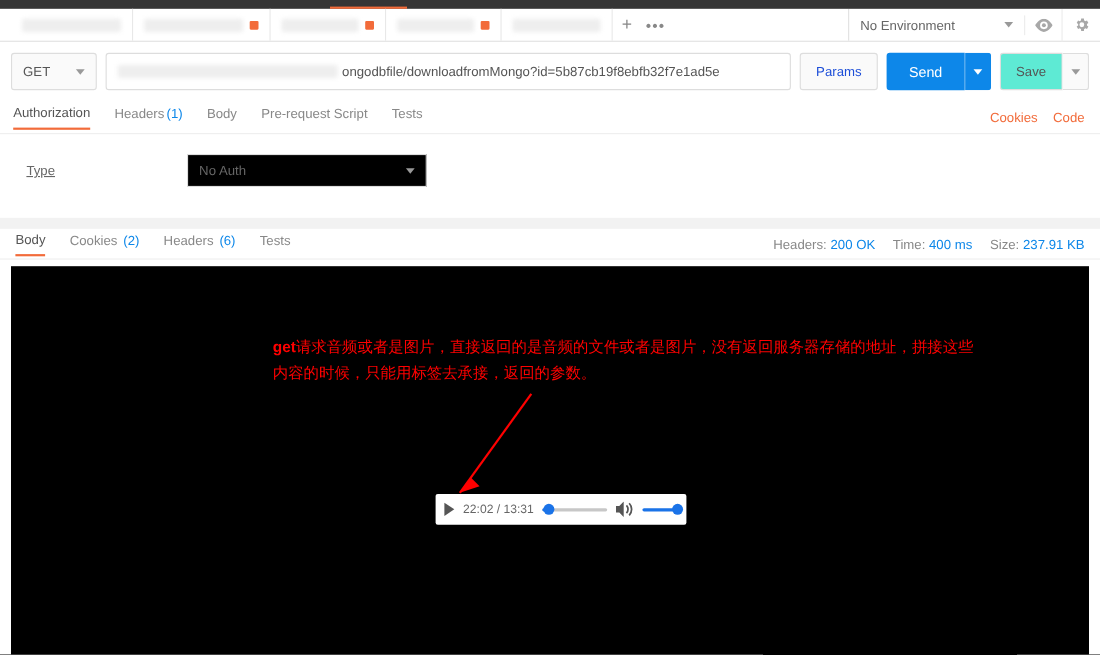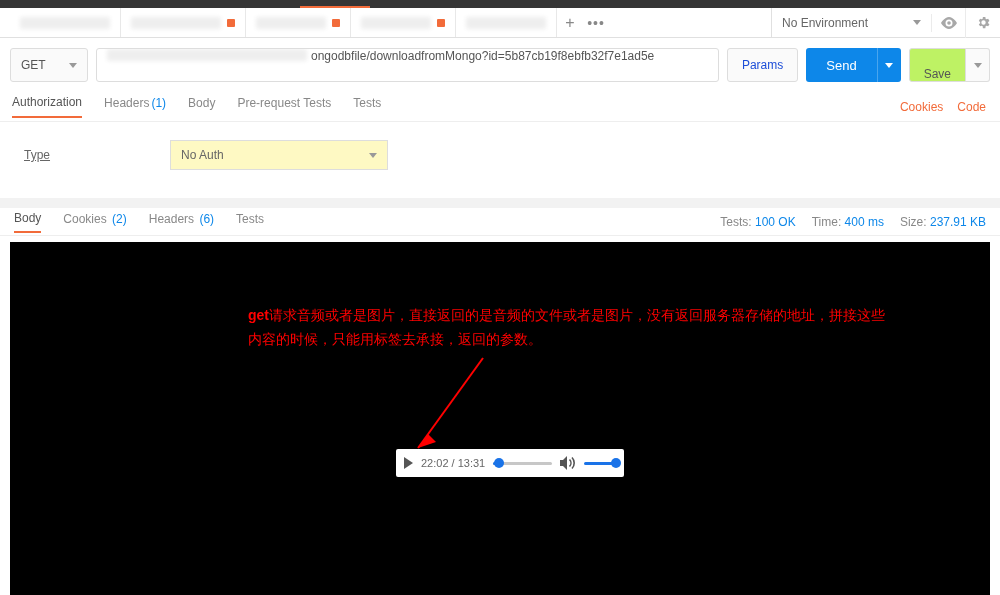--- a/index.html
+++ b/index.html
@@ -14,40 +14,40 @@
   .tab .blur { width: 90px; height: 12px; background: #eee; filter: blur(2px); border-radius: 2px; }
   .dot-orange { width: 8px; height: 8px; background: #f26b3a; border-radius: 1px; }
   .tab-add { display: flex; align-items: center; justify-content: center; width: 26px; color: #888; font-size: 16px; cursor: pointer; }
   .tab-more { display: flex; align-items: center; justify-content: center; width: 26px; color: #888; font-size: 14px; cursor: pointer; letter-spacing: 1px; }
   .env-area { display: flex; align-items: center; border-left: 1px solid #e0e0e0; }
   .env-select { display: flex; align-items: center; justify-content: space-between; width: 160px; height: 18px; padding: 0 10px; color: #666; cursor: pointer; border-right: 1px solid #ebebeb; }
   .env-btn { width: 34px; height: 30px; display: flex; align-items: center; justify-content: center; border-right: 1px solid #ebebeb; color: #888; cursor: pointer; }
   
   .req-row { display: flex; gap: 8px; padding: 10px; align-items: center; }
   .method-sel { display: flex; align-items: center; justify-content: space-between; width: 78px; height: 34px; border: 1px solid #ddd; border-radius: 3px; padding: 0 10px; background: #fafafa; color: #555; cursor: pointer; }
-  .url-input { flex: 1; height: 34px; border: 1px solid #ddd; border-radius: 3px; padding: 0 10px; color: #555; display: flex; overflow: hidden; }
+  .url-input { flex: 1; height: 34px; border: 1px solid #ddd; border-radius: 3px; padding: 0 10px; color: #555; display: flex; align-items: center; overflow: hidden; }
   .url-blur { width: 200px; height: 12px; background: #eee; filter: blur(2px); border-radius: 2px; margin-right: 4px; }
   .params-btn { height: 34px; border: 1px solid #ddd; border-radius: 3px; padding: 0 14px; background: #fafafa; color: #1d4ed8; display: flex; align-items: center; cursor: pointer; }
   .send-group { display: flex; }
   .send-btn { height: 34px; border: none; background: #0d87e9; color: #fff; padding: 0 20px; border-radius: 3px 0 0 3px; font-size: 13px; cursor: pointer; }
   .send-drop { height: 34px; width: 24px; background: #0d87e9; border: none; border-left: 1px solid rgba(255,255,255,.25); border-radius: 0 3px 3px 0; color: #fff; display: flex; align-items: center; justify-content: center; cursor: pointer; }
   .save-group { display: flex; }
-  .save-btn { height: 34px; border: 1px solid #ddd; border-radius: 3px 0 0 3px; padding: 0 14px; background: #bef264; color: #555; display: flex; align-items: flex-end; cursor: pointer; }
+  .save-btn { height: 34px; border: 1px solid #ddd; border-radius: 3px 0 0 3px; padding: 0 14px; background: #5eead4; color: #555; display: flex; align-items: center; cursor: pointer; }
   .save-drop { height: 34px; width: 24px; border: 1px solid #ddd; border-left: none; border-radius: 0 3px 3px 0; background: #fafafa; color: #999; display: flex; align-items: center; justify-content: center; cursor: pointer; }
   
   .subtabs { display: flex; align-items: center; padding: 0 12px; height: 30px; border-bottom: 1px solid #eee; gap: 22px; position: relative; }
   .subtab { color: #888; cursor: pointer; padding-bottom: 7px; text-align: center; }
   .subtab.active { color: #555; border-bottom: 2px solid #f26b3a; }
   .badge { color: #0d87e9; margin-left: 2px; }
   .cookies-code { position: absolute; right: 14px; display: flex; gap: 14px; }
   .cookies-code span { color: #f26b3a; cursor: pointer; }
   
   .auth-area { padding: 18px 24px 28px; display: flex; align-items: center; gap: 120px; border-bottom: 10px solid #f2f2f2; }
   .auth-label { color: #666; text-decoration: underline; }
-  .auth-select { width: 218px; height: 30px; border: 1px solid #ddd; background: #fef9c3; display: flex; align-items: center; justify-content: space-between; padding: 0 10px; color: #666; cursor: pointer; }
+  .auth-select { width: 218px; height: 30px; border: 1px solid #ddd; background: #000000; display: flex; align-items: center; justify-content: space-between; padding: 0 10px; color: #666; cursor: pointer; }
   
   .resp-tabs { display: flex; align-items: center; padding: 0 14px; height: 28px; gap: 22px; border-bottom: 1px solid #eee; position: relative; }
   .resp-tab { color: #888; cursor: pointer; padding-bottom: 6px; }
   .resp-tab.active { color: #555; border-bottom: 2px solid #f26b3a; }
   .resp-meta { position: absolute; right: 14px; display: flex; gap: 16px; color: #888; }
   .resp-meta .v { color: #0d87e9; }
   
   .resp-body { margin: 6px 10px 0; height: 372px; background: #000; position: relative; overflow: hidden; }
   .annotation { position: absolute; left: 238px; top: 62px; right: 24px; color: #f00; font-size: 14px; line-height: 1.7; }
   .annotation .red-bold { color: #f00; font-weight: bold; }
@@ -140,21 +140,21 @@
     <div class="save-drop">
         <span class="chev-down"></span>
       </div>
   </div>
 </div>
 
 <div class="subtabs">
   <div class="subtab active"><span>Authorization</span></div>
   <div class="subtab"><span>Headers</span><span class="badge">(1)</span></div>
   <div class="subtab"><span>Body</span></div>
-  <div class="subtab"><span>Pre-request Tests</span></div>
+  <div class="subtab"><span>Pre-request Script</span></div>
   <div class="subtab"><span>Tests</span></div>
   <div class="cookies-code">
     <span>Cookies</span>
     <span>Code</span>
   </div>
 </div>
 
 <div class="auth-area">
   <div class="auth-label">Type</div>
   <div class="auth-select">
@@ -162,21 +162,21 @@
     <span class="chev-down"></span>
   </div>
 </div>
 
 <div class="resp-tabs">
   <div class="resp-tab active"><span>Body</span></div>
   <div class="resp-tab"><span>Cookies</span> <span class="badge">(2)</span></div>
   <div class="resp-tab"><span>Headers</span> <span class="badge">(6)</span></div>
   <div class="resp-tab"><span>Tests</span></div>
   <div class="resp-meta">
-    <span><span>Tests:</span> <span class="v">100 OK</span></span>
+    <span><span>Headers:</span> <span class="v">200 OK</span></span>
     <span><span>Time:</span> <span class="v">400 ms</span></span>
     <span><span>Size:</span> <span class="v">237.91 KB</span></span>
   </div>
 </div>
 
 <div class="resp-body">
   <div class="annotation">
     <span class="red-bold">get</span><span>请求音频或者是图片，直接返回的是音频的文件或者是图片，没有返回服务器存储的地址，拼接这些</span><br>
     <span>内容的时候，只能用标签去承接，返回的参数。</span>
   </div>

